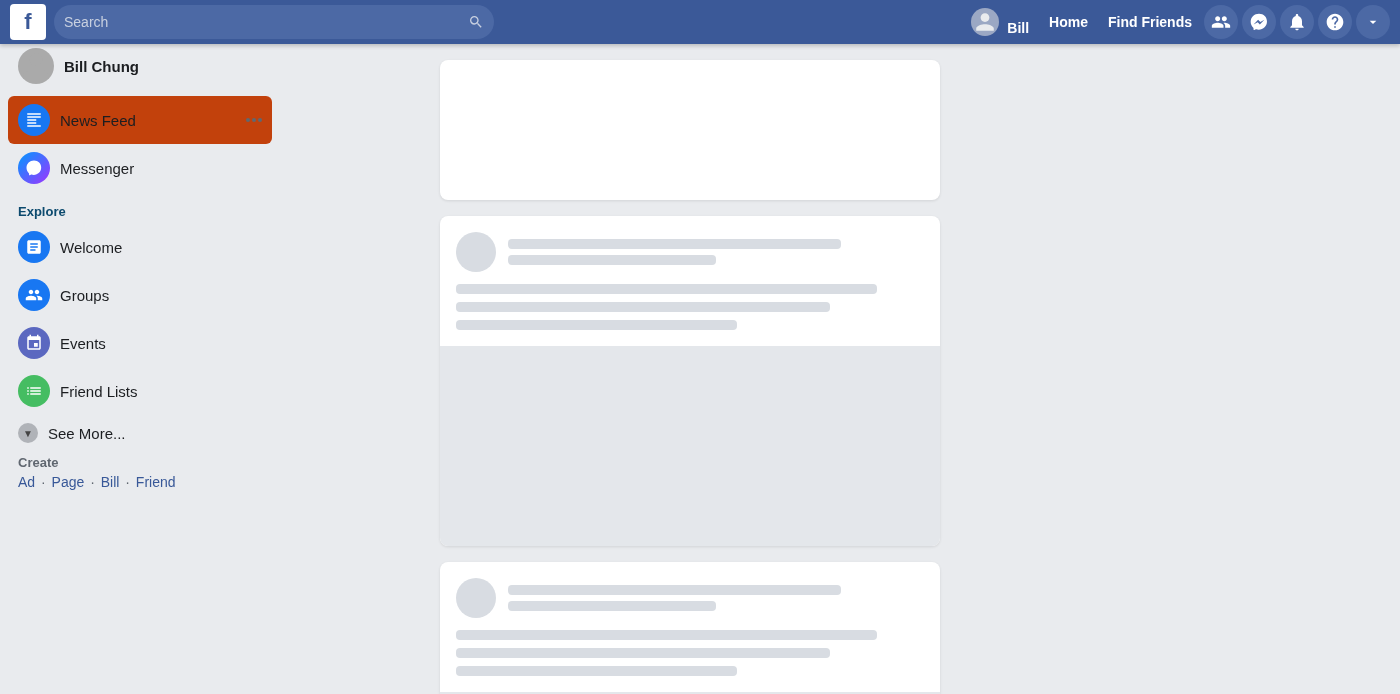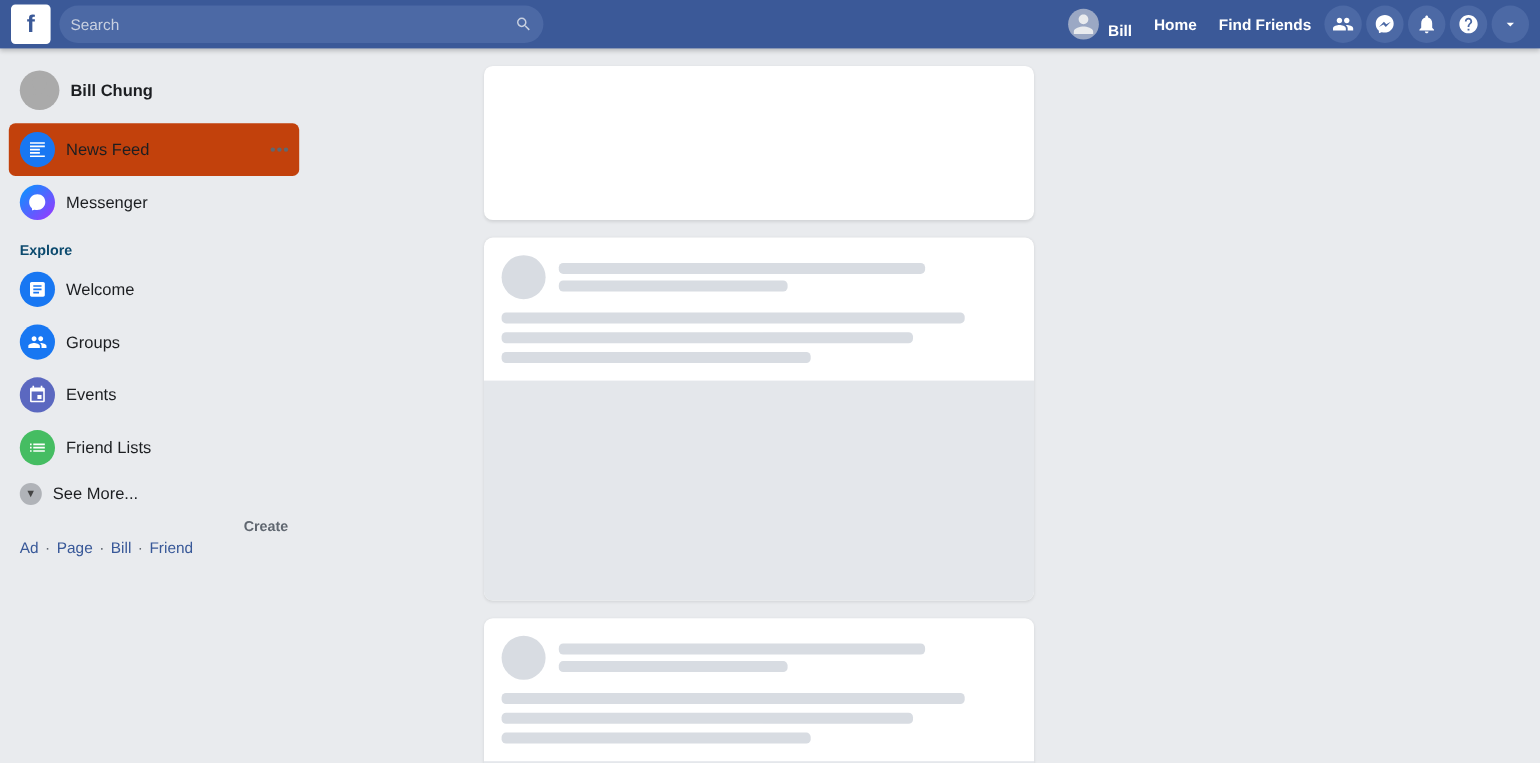--- a/index.html
+++ b/index.html
@@ -109,21 +109,21 @@
       min-height: calc(100vh - 44px);
     }
 
     
     .sidebar {
       width: 280px;
       min-width: 280px;
       background: #e9ebee;
       padding: 12px 8px;
       position: fixed;
-      top: 44px;
+      top: 28px;
       left: 0;
       bottom: 0;
       overflow-y: auto;
     }
     .sidebar-user {
       display: flex;
       align-items: center;
       gap: 10px;
       padding: 8px 10px;
       border-radius: 6px;
@@ -211,21 +211,20 @@
       justify-content: center;
       font-size: 10px;
       color: #444;
     }
     .create-section { padding: 4px 10px 8px 10px; }
     .create-title {
       font-size: 13px;
       font-weight: 700;
       color: #606770;
       margin-bottom: 4px;
-      text-align: right;
     }
     .create-links {
       font-size: 14px;
       color: #385898;
     }
     .create-links a {
       color: #385898;
       text-decoration: none;
       font-weight: 500;
       margin-top: 36px;

